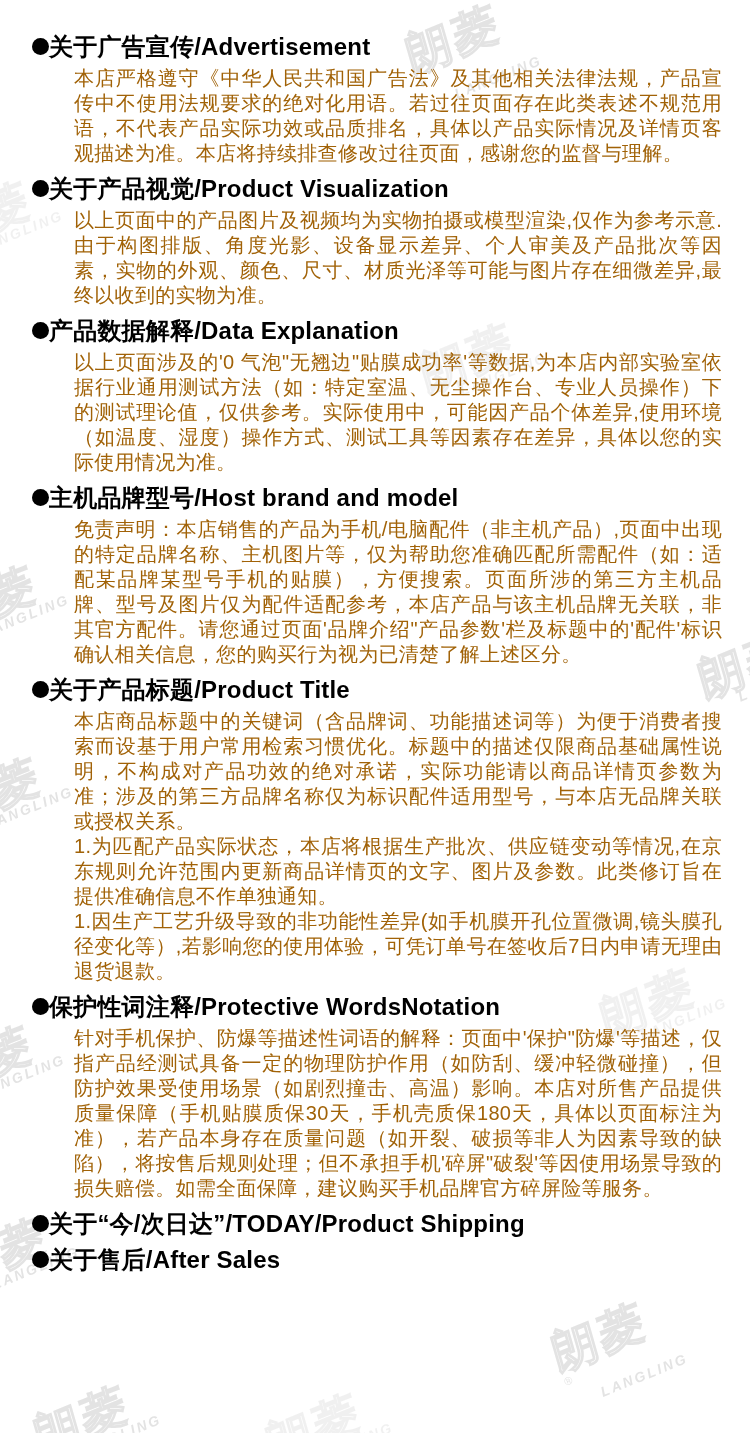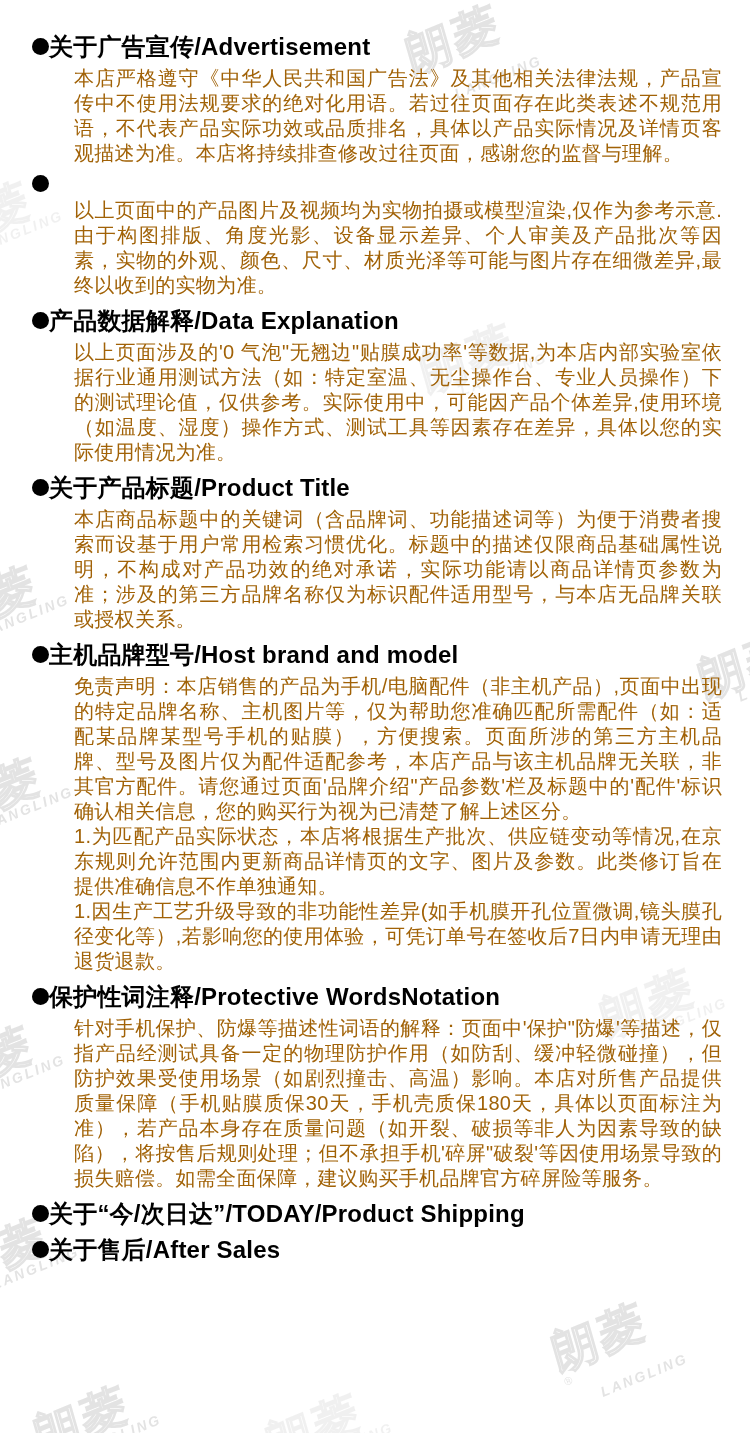--- a/index.html
+++ b/index.html
@@ -108,53 +108,54 @@
         <span class="sec-title">关于广告宣传/Advertisement</span>
       </div>
       <div class="sec-body">
         <p>本店严格遵守《中华人民共和国广告法》及其他相关法律法规，产品宣传中不使用法规要求的绝对化用语。若过往页面存在此类表述不规范用语，不代表产品实际功效或品质排名，具体以产品实际情况及详情页客观描述为准。本店将持续排查修改过往页面，感谢您的监督与理解。</p>
       </div>
     </div>
 
     <div class="section">
       <div class="sec-head">
         <span class="bullet"></span>
+        <span class="sec-title">关于产品视觉/Product Visualization</span>
       </div>
       <div class="sec-body">
         <p>以上页面中的产品图片及视频均为实物拍摄或模型渲染,仅作为参考示意.由于构图排版、角度光影、设备显示差异、个人审美及产品批次等因素，实物的外观、颜色、尺寸、材质光泽等可能与图片存在细微差异,最终以收到的实物为准。</p>
       </div>
     </div>
 
     <div class="section">
       <div class="sec-head">
         <span class="bullet"></span>
         <span class="sec-title">产品数据解释/Data Explanation</span>
       </div>
       <div class="sec-body">
         <p>以上页面涉及的'0 气泡"无翘边"贴膜成功率'等数据,为本店内部实验室依据行业通用测试方法（如：特定室温、无尘操作台、专业人员操作）下的测试理论值，仅供参考。实际使用中，可能因产品个体差异,使用环境（如温度、湿度）操作方式、测试工具等因素存在差异，具体以您的实际使用情况为准。</p>
       </div>
     </div>
 
     <div class="section">
       <div class="sec-head">
         <span class="bullet"></span>
-        <span class="sec-title">关于产品标题/Product Title</span>
+        <span class="sec-title">主机品牌型号/Host brand and model</span>
       </div>
       <div class="sec-body">
-        <p>本店商品标题中的关键词（含品牌词、功能描述词等）为便于消费者搜索而设基于用户常用检索习惯优化。标题中的描述仅限商品基础属性说明，不构成对产品功效的绝对承诺，实际功能请以商品详情页参数为准；涉及的第三方品牌名称仅为标识配件适用型号，与本店无品牌关联或授权关系。</p>
+        <p>免责声明：本店销售的产品为手机/电脑配件（非主机产品）,页面中出现的特定品牌名称、主机图片等，仅为帮助您准确匹配所需配件（如：适配某品牌某型号手机的贴膜），方便搜索。页面所涉的第三方主机品牌、型号及图片仅为配件适配参考，本店产品与该主机品牌无关联，非其官方配件。请您通过页面'品牌介绍"产品参数'栏及标题中的'配件'标识确认相关信息，您的购买行为视为已清楚了解上述区分。</p>
       </div>
     </div>
 
     <div class="section">
       <div class="sec-head">
         <span class="bullet"></span>
-        <span class="sec-title">主机品牌型号/Host brand and model</span>
+        <span class="sec-title">关于产品标题/Product Title</span>
       </div>
       <div class="sec-body">
-        <p>免责声明：本店销售的产品为手机/电脑配件（非主机产品）,页面中出现的特定品牌名称、主机图片等，仅为帮助您准确匹配所需配件（如：适配某品牌某型号手机的贴膜），方便搜索。页面所涉的第三方主机品牌、型号及图片仅为配件适配参考，本店产品与该主机品牌无关联，非其官方配件。请您通过页面'品牌介绍"产品参数'栏及标题中的'配件'标识确认相关信息，您的购买行为视为已清楚了解上述区分。</p>
+        <p>本店商品标题中的关键词（含品牌词、功能描述词等）为便于消费者搜索而设基于用户常用检索习惯优化。标题中的描述仅限商品基础属性说明，不构成对产品功效的绝对承诺，实际功能请以商品详情页参数为准；涉及的第三方品牌名称仅为标识配件适用型号，与本店无品牌关联或授权关系。</p>
       </div>
     </div>
 
     <div class="section">
       <div class="sec-body">
         <p>1.为匹配产品实际状态，本店将根据生产批次、供应链变动等情况,在京东规则允许范围内更新商品详情页的文字、图片及参数。此类修订旨在提供准确信息不作单独通知。</p>
         <p>1.因生产工艺升级导致的非功能性差异(如手机膜开孔位置微调,镜头膜孔径变化等）,若影响您的使用体验，可凭订单号在签收后7日内申请无理由退货退款。</p>
       </div>
     </div>
 

